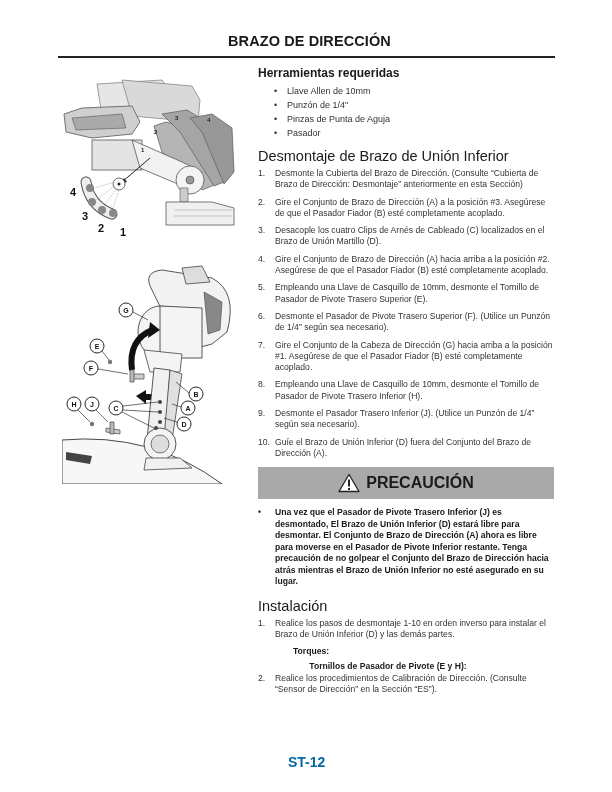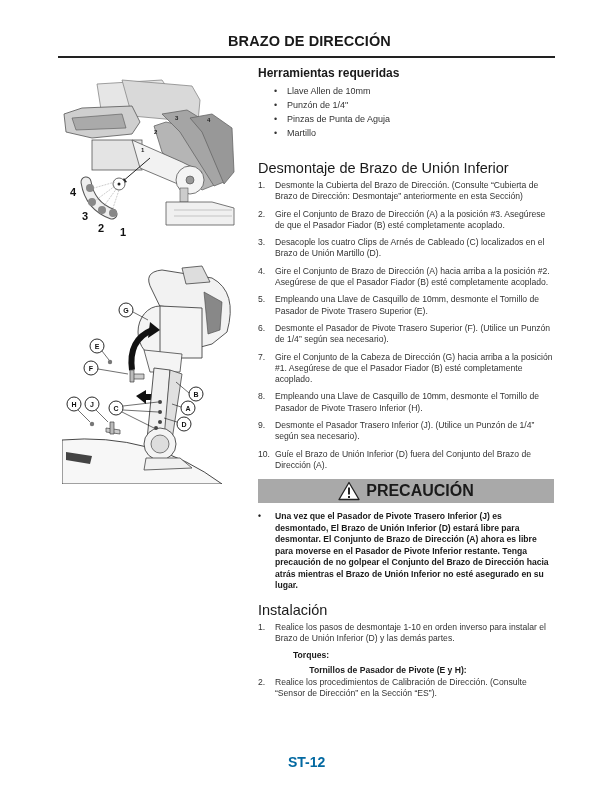--- a/index.html
+++ b/index.html
@@ -7,27 +7,27 @@
   .page-header { position:absolute; left:0; top:0; width:612px; height:60px; }
   .page-title { position:absolute; left:228px; top:33px; font-size:14.5px; font-weight:bold; color:#1a1a1a; letter-spacing:0.1px; }
   .header-rule { position:absolute; left:58px; top:56px; width:497px; height:2px; background:#222; }
 
   .fig1 { position:absolute; left:62px; top:72px; width:190px; height:180px; }
   .fig2 { position:absolute; left:62px; top:262px; width:190px; height:222px; }
 
   .col { position:absolute; left:258px; top:66px; width:296px; }
   h2.sub { font-size:12px; font-weight:bold; margin:0 0 4px 0; color:#1a1a1a; }
   h2.sec { font-size:14.5px; font-weight:normal; margin:0 0 4px 0; color:#1a1a1a; }
-  ul.tools { list-style:none; margin:0 0 20px 0; padding:0 0 0 16px; }
+  ul.tools { list-style:none; margin:0 0 8px 0; padding:0 0 0 16px; }
   ul.tools li { font-size:9px; line-height:14px; color:#333; position:relative; padding-left:13px; }
   ul.tools li::before { content:"•"; position:absolute; left:0; top:0; color:#333; }
   ol.steps { list-style:none; margin:0; padding:0; }
   ol.steps li { font-size:8.6px; line-height:11.3px; color:#333; position:relative; padding-left:17px; margin-bottom:6px; }
   ol.steps li .num { position:absolute; left:0; top:0; }
-  .caution-bar { background:#a9a9a9; height:24px; display:flex; align-items:center; justify-content:center; margin:8px 0 8px 0; }
+  .caution-bar { background:#a9a9a9; height:32px; display:flex; align-items:center; justify-content:center; margin:8px 0 8px 0; }
   .caution-bar .warn { width:22px; height:20px; margin-right:6px; }
   .caution-bar .label { font-size:16px; font-weight:bold; color:#1a1a1a; }
   .caution-text { font-size:8.6px; line-height:11.5px; font-weight:bold; color:#1a1a1a; position:relative; padding-left:17px; margin-bottom:10px; }
   .caution-text .bullet { position:absolute; left:0; top:0; }
   .torque-label { font-size:8.6px; font-weight:bold; color:#1a1a1a; padding-left:35px; margin:2px 0 5px 0; }
   .torque-title { font-size:8.6px; font-weight:bold; color:#1a1a1a; text-align:center; width:220px; margin-left:20px; line-height:11.5px; }
   .page-number { position:absolute; left:288px; top:754px; font-size:14px; font-weight:bold; color:#0369a1; }
 </style>
 </head>
 <body>
@@ -158,21 +158,21 @@
     </g>
   </svg>
 </div>
 
 <div class="col">
   <h2 class="sub">Herramientas requeridas</h2>
   <ul class="tools">
     <li>Llave Allen de 10mm</li>
     <li>Punzón de 1/4"</li>
     <li>Pinzas de Punta de Aguja</li>
-    <li>Martillo</li>
+    <li>Pasador</li>
   </ul>
 
   <h2 class="sec">Desmontaje de Brazo de Unión Inferior</h2>
   <ol class="steps">
     <li><span class="num">1.</span><span>Desmonte la Cubierta del Brazo de Dirección. (Consulte “Cubierta de Brazo de Dirección: Desmontaje” anteriormente en esta Sección)</span></li>
     <li><span class="num">2.</span><span>Gire el Conjunto de Brazo de Dirección (A) a la posición #3. Asegúrese de que el Pasador Fiador (B) esté completamente acoplado.</span></li>
     <li><span class="num">3.</span><span>Desacople los cuatro Clips de Arnés de Cableado (C) localizados en el Brazo de Unión Martillo (D).</span></li>
     <li><span class="num">4.</span><span>Gire el Conjunto de Brazo de Dirección (A) hacia arriba a la posición #2. Asegúrese de que el Pasador Fiador (B) esté completamente acoplado.</span></li>
     <li><span class="num">5.</span><span>Empleando una Llave de Casquillo de 10mm, desmonte el Tornillo de Pasador de Pivote Trasero Superior (E).</span></li>
     <li><span class="num">6.</span><span>Desmonte el Pasador de Pivote Trasero Superior (F). (Utilice un Punzón de 1/4” según sea necesario).</span></li>

